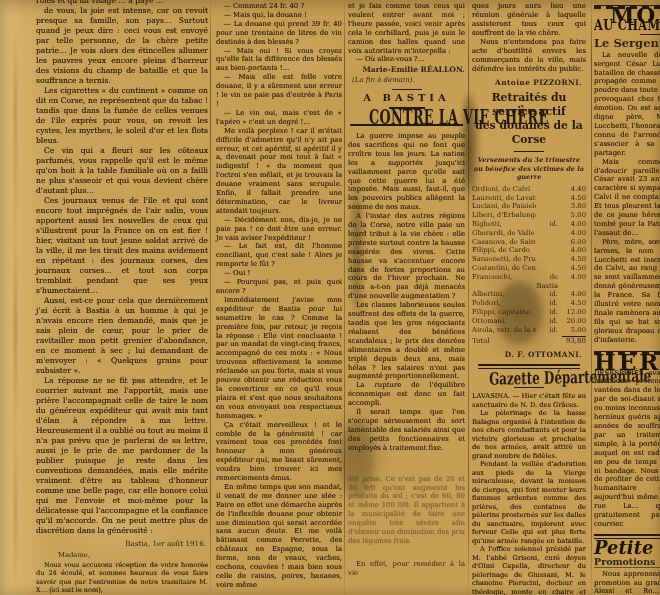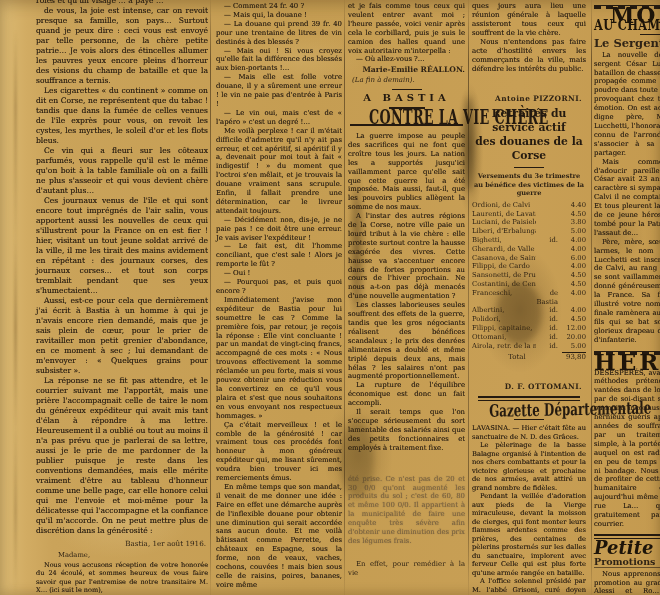--- a/index.html
+++ b/index.html
@@ -41,30 +41,30 @@
   .letter-body{font-size:6.5px;line-height:8.4px;text-align:justify;}
   .byline{text-align:right;font-weight:bold;font-size:7.6px;margin-top:2px;}
   .fin{text-align:left;font-style:italic;font-size:7px;margin:1px 0 4px 4px;}
   .rule-sep{width:36px;height:2px;background:var(--rule);margin:4px auto;}
   .rule-sep.thin{height:1px;width:30px;}
   .h-bastia{font-size:10px;font-weight:bold;letter-spacing:4px;text-align:center;margin:3px 8px 1px;color:#241a10;}
   .h-main-wrap{margin:2px 0 4px;}
   .h-main{display:block;font-size:20px;font-weight:bold;white-space:nowrap;text-align:center;
     transform:scaleX(.64);transform-origin:center;letter-spacing:.5px;color:#241a10;}
   .h-underline{height:2px;background:var(--rule);margin:2px 2px 6px;}
-  .sig{text-align:right;font-weight:bold;font-size:7.4px;margin:20px 4px 4px 0;letter-spacing:.4px;}
+  .sig{text-align:right;font-weight:bold;font-size:7.4px;margin:4px 4px 4px 0;letter-spacing:.4px;}
   .h-retraites{font-size:10.8px;font-weight:bold;text-align:center;line-height:14px;margin:4px 0 1px;color:#241a10;}
-  .caption-it{font-weight:bold;font-size:6.6px;text-align:center;line-height:8.6px;margin-bottom:3px;}
+  .caption-it{font-style:italic;font-weight:bold;font-size:6.6px;text-align:center;line-height:8.6px;margin-bottom:3px;}
   .dtable{margin:1px 0;}
   .trow{display:flex;align-items:baseline;font-size:6.8px;line-height:8.8px;}
   .tname{flex:1;text-align:left;white-space:nowrap;overflow:hidden;}
   .tmid{width:26px;text-align:right;padding-right:4px;}
   .tval{width:24px;text-align:right;}
   .trow.total{margin-top:2px;font-size:7px;}
-  .trow.total .tname{text-align:center;flex:1;}
+  .trow.total .tname{text-align:left;flex:1;}
   .trow.total .tval{border-top:1px solid var(--rule);}
   .rule-double{border-top:2px solid var(--rule);border-bottom:1px solid var(--rule);height:5px;margin:5px 6px;}
   .h-gazette{display:block;font-size:17px;font-weight:bold;white-space:nowrap;text-align:center;
     transform:scaleX(.70) rotate(-.8deg);transform-origin:center;margin:2px 0;color:#241a10;}
   .gaz{font-size:6.7px;line-height:8.5px;}
   .chain{height:4px;border-top:1px solid var(--rule);margin:3px 0 2px;
     background:repeating-linear-gradient(90deg,var(--rule) 0 7px, transparent 7px 12px);}
   .chain.mid{margin:6px 0 3px;}
   .h-mort{font-size:22px;font-weight:bold;letter-spacing:2px;margin:2px 0 0 16px;white-space:nowrap;color:#1d1409;}
   .h-champ{display:block;font-size:14.5px;font-weight:bold;white-space:nowrap;

